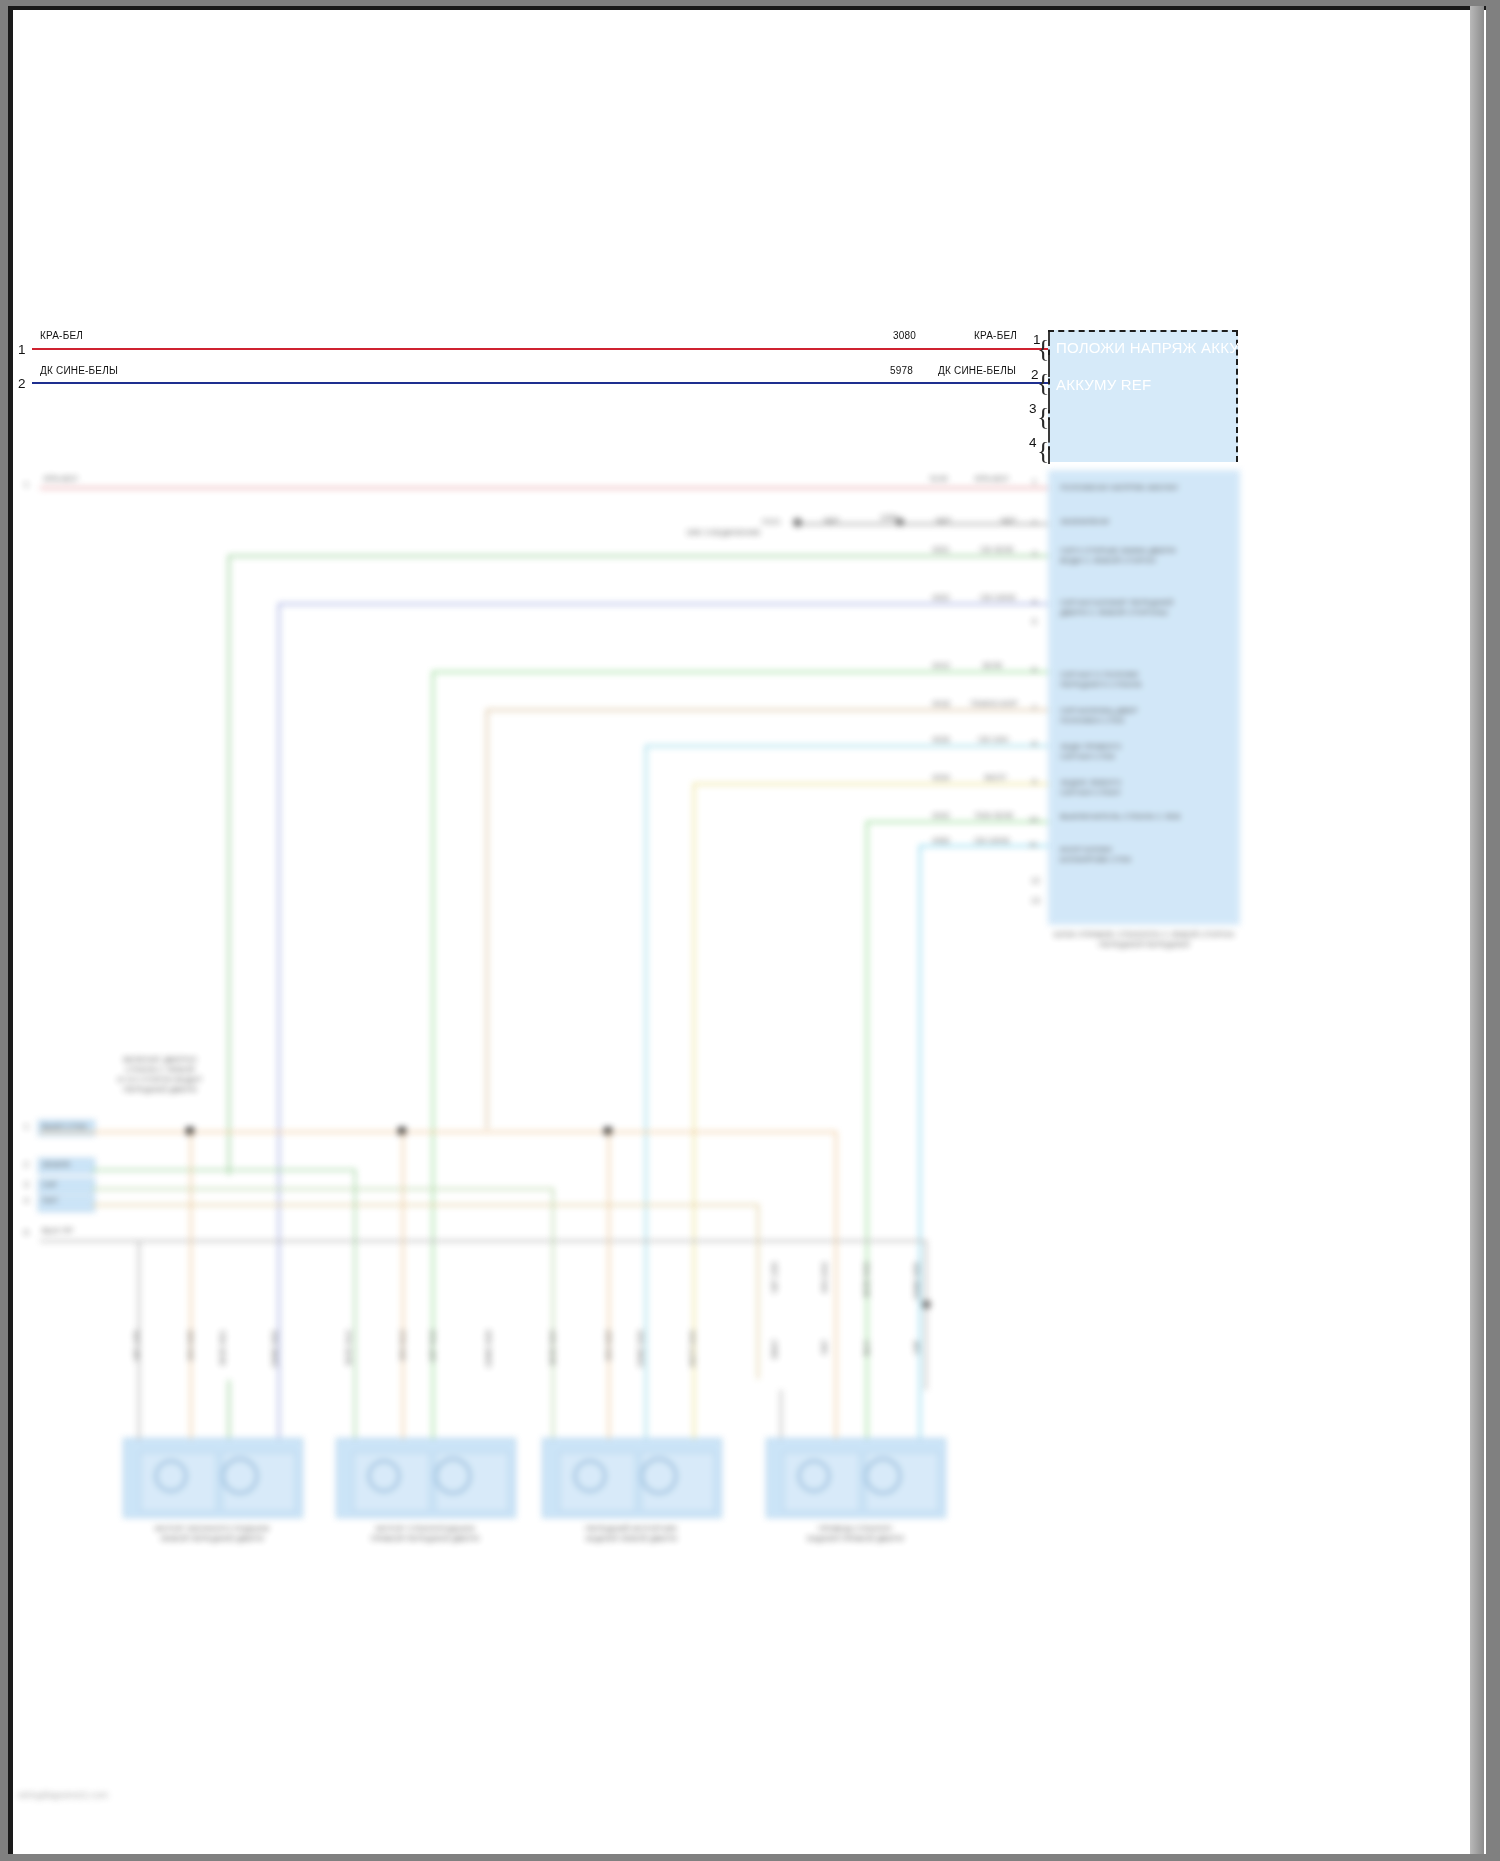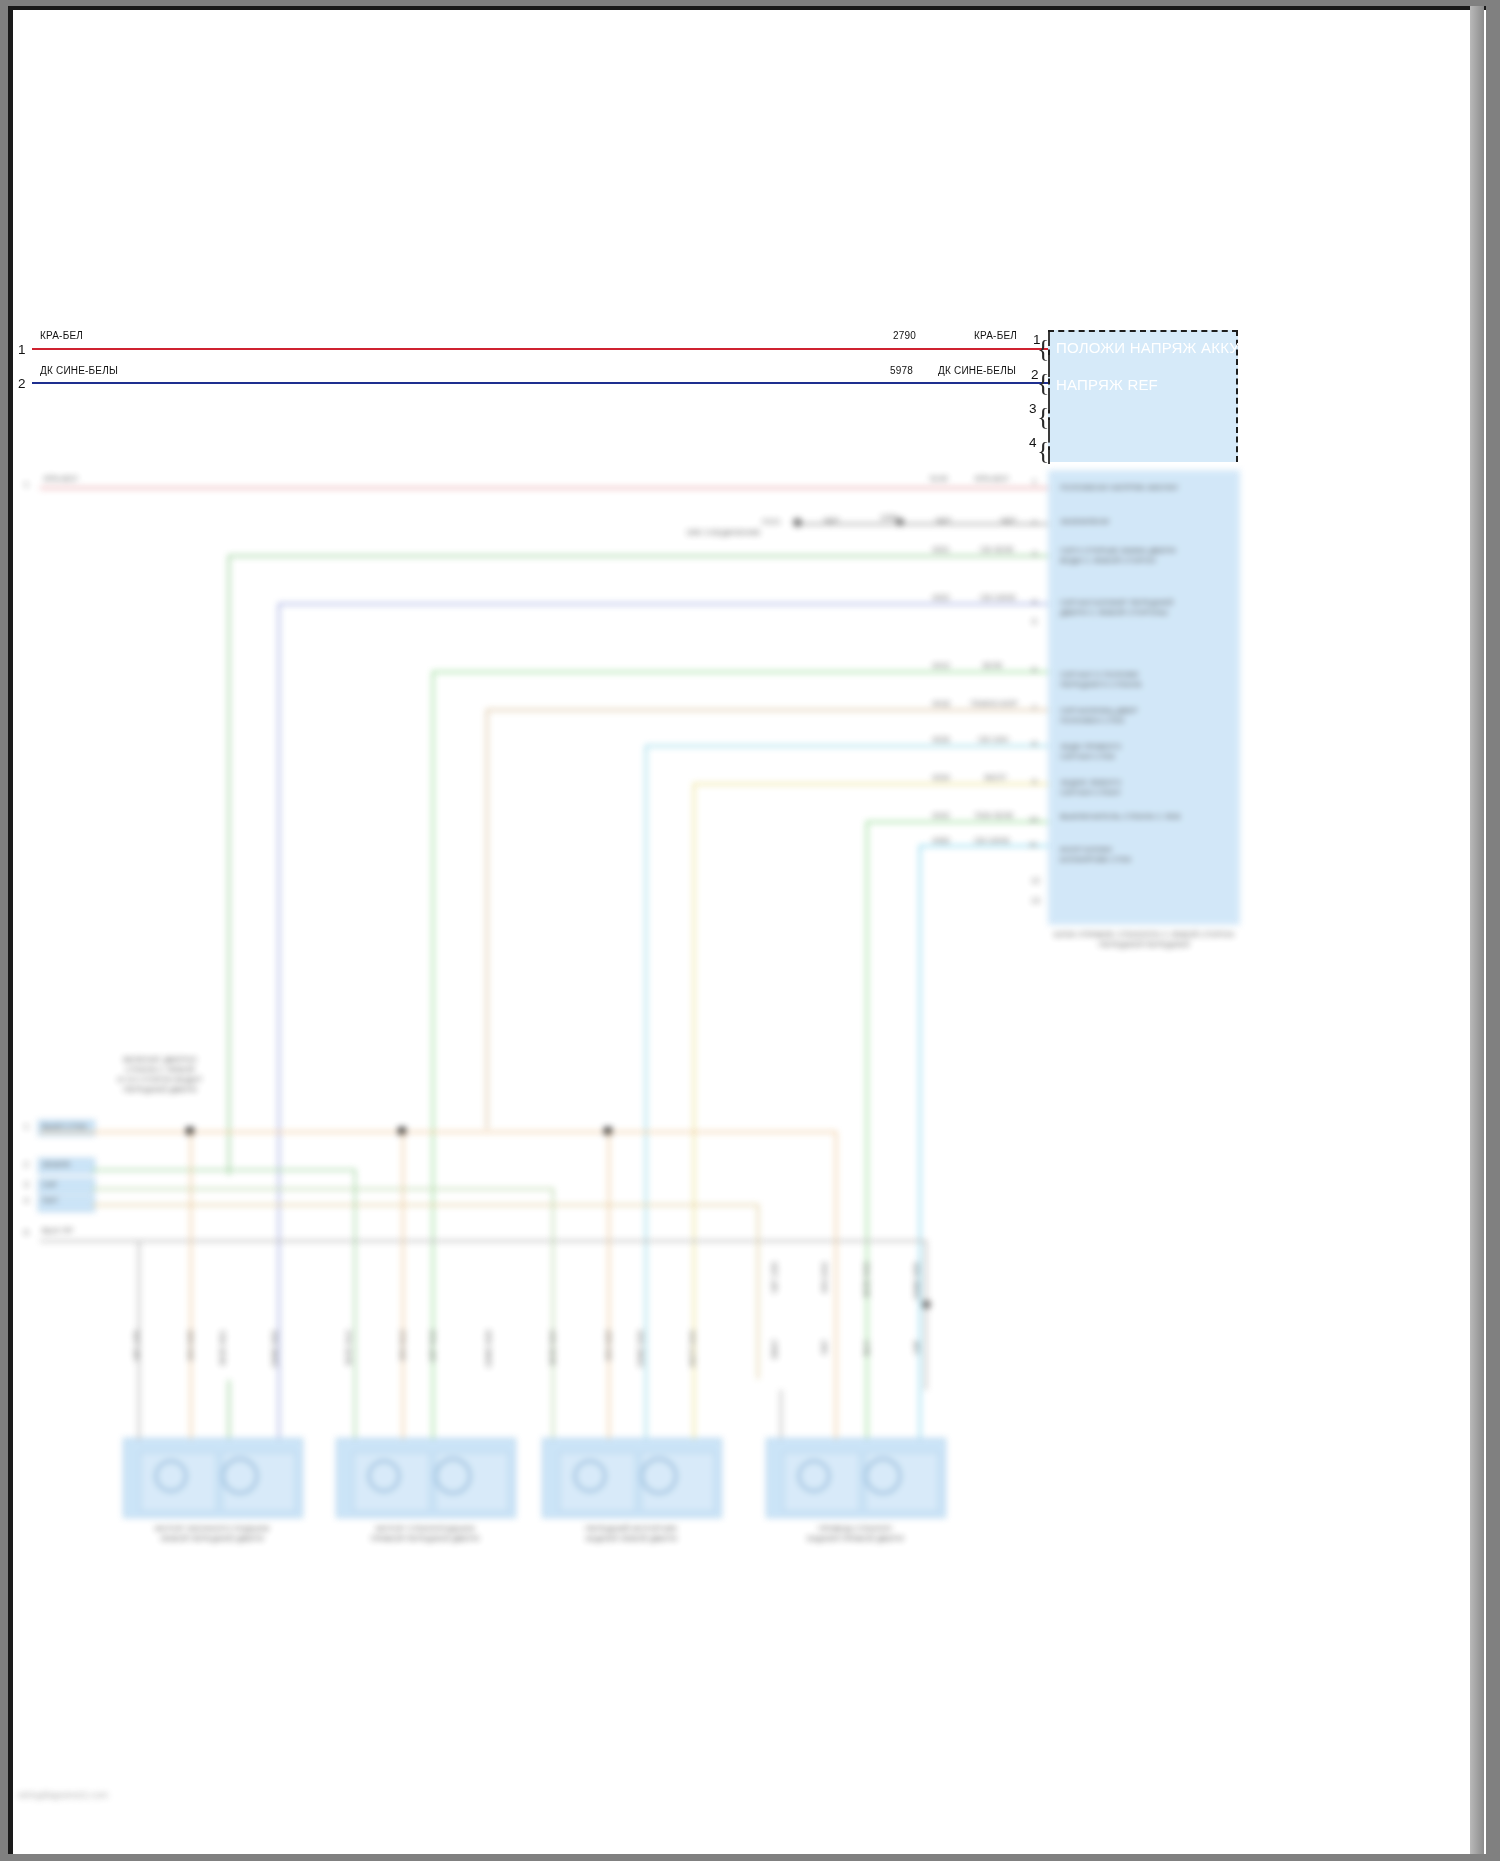--- a/index.html
+++ b/index.html
@@ -254,21 +254,21 @@
    <div class="wire wv" style="left:919px;top:1305px;height:133px;border-color:#7fd4ef;"></div>
 
    <div class="wmark" style="left:18px;top:1790px;">wiringdiagrams21.com</div>
  </div>
 
  <div class="fg">
 
    <div class="fg-num" style="left:18px;top:342px;">1</div>
    <div class="fg-label" style="left:40px;top:330px;">КРА-БЕЛ</div>
    <div class="fg-wire-red" style="left:32px;top:348px;width:1205px;"></div>
-   <div class="fg-label" style="left:893px;top:330px;">2790</div>
+   <div class="fg-label" style="left:893px;top:330px;">3080</div>
    <div class="fg-label" style="left:974px;top:330px;">КРА-БЕЛ</div>
    <div class="fg-num" style="left:1033px;top:332px;">1</div>
 
    <div class="fg-num" style="left:18px;top:376px;">2</div>
    <div class="fg-label" style="left:40px;top:365px;">ДК СИНЕ-БЕЛЫ</div>
    <div class="fg-wire-blue" style="left:32px;top:382px;width:1205px;"></div>
    <div class="fg-label" style="left:890px;top:365px;text-align:right;">5978</div>
    <div class="fg-label" style="left:938px;top:365px;">ДК СИНЕ-БЕЛЫ</div>
    <div class="fg-num" style="left:1031px;top:367px;">2</div>
 
@@ -282,15 +282,15 @@
 
    <div class="brace" style="left:1037px;top:336px;">{</div>
    <div class="brace" style="left:1037px;top:370px;">{</div>
    <div class="brace" style="left:1037px;top:404px;">{</div>
    <div class="brace" style="left:1037px;top:438px;">{</div>
 
    <div class="fg-num" style="left:1029px;top:401px;">3</div>
    <div class="fg-num" style="left:1029px;top:435px;">4</div>
 
    <div class="conn-txt" style="left:1056px;top:339px;">ПОЛОЖИ НАПРЯЖ АККУМУ</div>
-   <div class="conn-txt" style="left:1056px;top:376px;">НАПРЯЖ REF</div>
+   <div class="conn-txt" style="left:1056px;top:376px;">АККУМУ REF</div>
  </div>
 </div>
 
 </body></html>

